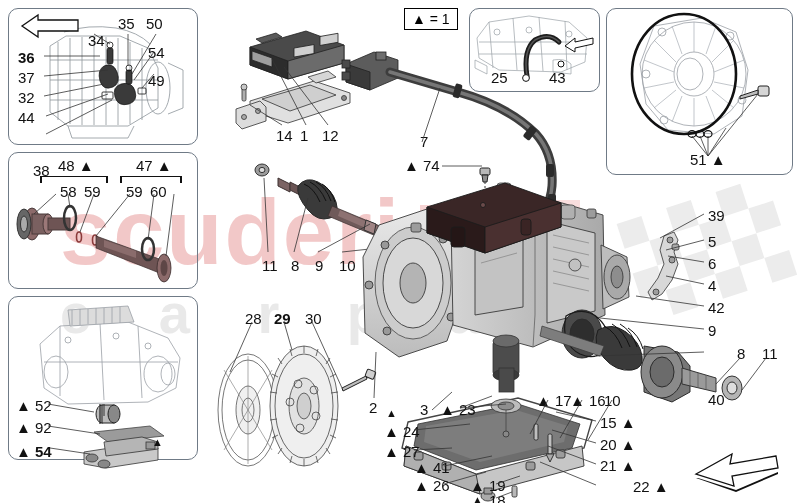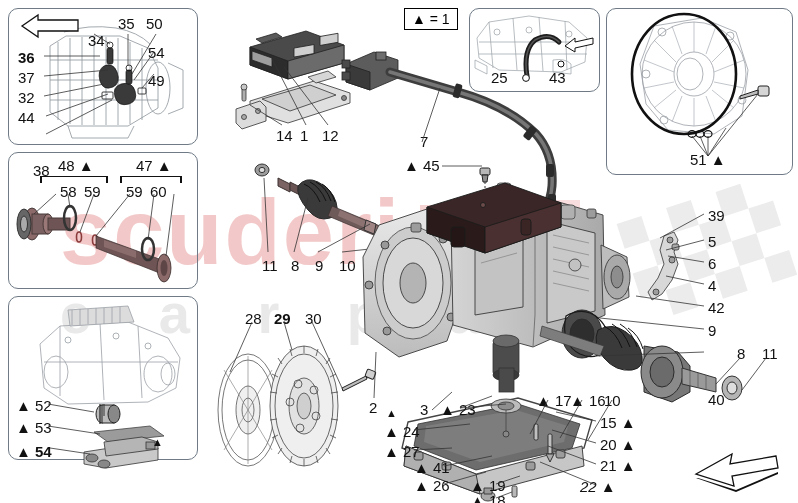--- a/index.html
+++ b/index.html
@@ -213,21 +213,21 @@
     <g stroke="#333" stroke-width="0.8">
       <path d="M76 156 L128 148 L150 152 L150 164 L98 172 L76 168 Z" fill="#c9c9c9"></path>
       <path d="M96 146 L134 141 L150 146 L150 153 L98 160 Z" fill="#b5b5b5"></path>
       <ellipse cx="84" cy="162" rx="6" ry="4" fill="#888"></ellipse>
       <ellipse cx="96" cy="168" rx="6" ry="4" fill="#888"></ellipse>
       <rect x="138" y="146" width="9" height="7" fill="#999"></rect>
     </g>
     <path d="M96 120 L96 108" stroke="#333"></path>
   </svg>
   <div class="lbl" style="left:16px;top:398px;">▲ 52</div>
-  <div class="lbl" style="left:16px;top:420px;">▲ 53</div>
+  <div class="lbl" style="left:16px;top:420px;">▲ 92</div>
   <div class="lbl" style="left:16px;top:444px;font-weight:bold;">▲ 54</div>
   <div class="lbl tri" style="left:152px;top:435px;">▲</div>
   <svg class="part" style="left:8px;top:296px;" width="188" height="162" viewBox="0 0 188 162">
     <g stroke="#333" stroke-width="0.8" fill="none">
       <path d="M40 108 L86 116"></path>
       <path d="M40 130 L92 138"></path>
       <path d="M42 152 L82 158"></path>
     </g>
   </svg>
 
@@ -369,21 +369,21 @@
       <rect x="186" y="86" width="8" height="14" rx="2" transform="rotate(38 190 93)"></rect>
       <rect x="206" y="124" width="8" height="13" rx="2"></rect>
       <rect x="208" y="154" width="8" height="13" rx="2"></rect>
     </g>
   </svg>
   <div class="lbl" style="left:420px;top:134px;">7</div>
   <svg class="part" style="left:340px;top:40px;" width="280" height="180" viewBox="0 0 280 180">
     <path d="M82 102 L100 48" stroke="#333" stroke-width="0.8" fill="none"></path>
   </svg>
 
-  <div class="lbl" style="left:404px;top:158px;">▲ 45</div>
+  <div class="lbl" style="left:404px;top:158px;">▲ 74</div>
   <svg class="part" style="left:440px;top:160px;" width="60" height="34" viewBox="0 0 60 34">
     <path d="M2 6 L42 6" stroke="#333" stroke-width="0.8" fill="none"></path>
     <g stroke="#222" fill="#b8b8b8">
       <rect x="40" y="8" width="10" height="7" rx="1.6"></rect>
       <path d="M42 15 L48 15 L47 22 L43 22 Z" fill="#8e8e8e"></path>
     </g>
     <path d="M45 22 L45 34" stroke="#222" stroke-width="0.9" stroke-dasharray="2 2"></path>
   </svg>
 
   <svg class="part" style="left:248px;top:160px;" width="200" height="110" viewBox="0 0 200 110">
@@ -683,21 +683,21 @@
   <div class="lbl" style="left:708px;top:256px;">6</div>
   <div class="lbl" style="left:708px;top:278px;">4</div>
   <div class="lbl" style="left:708px;top:300px;">42</div>
   <div class="lbl" style="left:708px;top:323px;">9</div>
   <div class="lbl" style="left:708px;top:346px;margin-top:46px;">40</div>
   <div class="lbl" style="left:737px;top:346px;">8</div>
   <div class="lbl" style="left:762px;top:346px;">11</div>
   <div class="lbl" style="left:600px;top:415px;">15 ▲</div>
   <div class="lbl" style="left:600px;top:437px;">20 ▲</div>
   <div class="lbl" style="left:600px;top:458px;">21 ▲</div>
-  <div class="lbl" style="left:580px;top:479px;font-style:italic;">22 ▲</div>
+  <div class="lbl" style="left:633px;top:479px;">22 ▲</div>
 
   <svg class="part" style="left:0;top:0;" width="798" height="503" viewBox="0 0 798 503">
     <g stroke="#333" stroke-width="0.8" fill="none">
 
       <path d="M704 214 L660 238"></path>
       <path d="M704 240 L666 250"></path>
       <path d="M704 262 L668 256"></path>
       <path d="M704 284 L666 276"></path>
       <path d="M704 306 L636 296"></path>
       <path d="M704 329 L600 318"></path>

